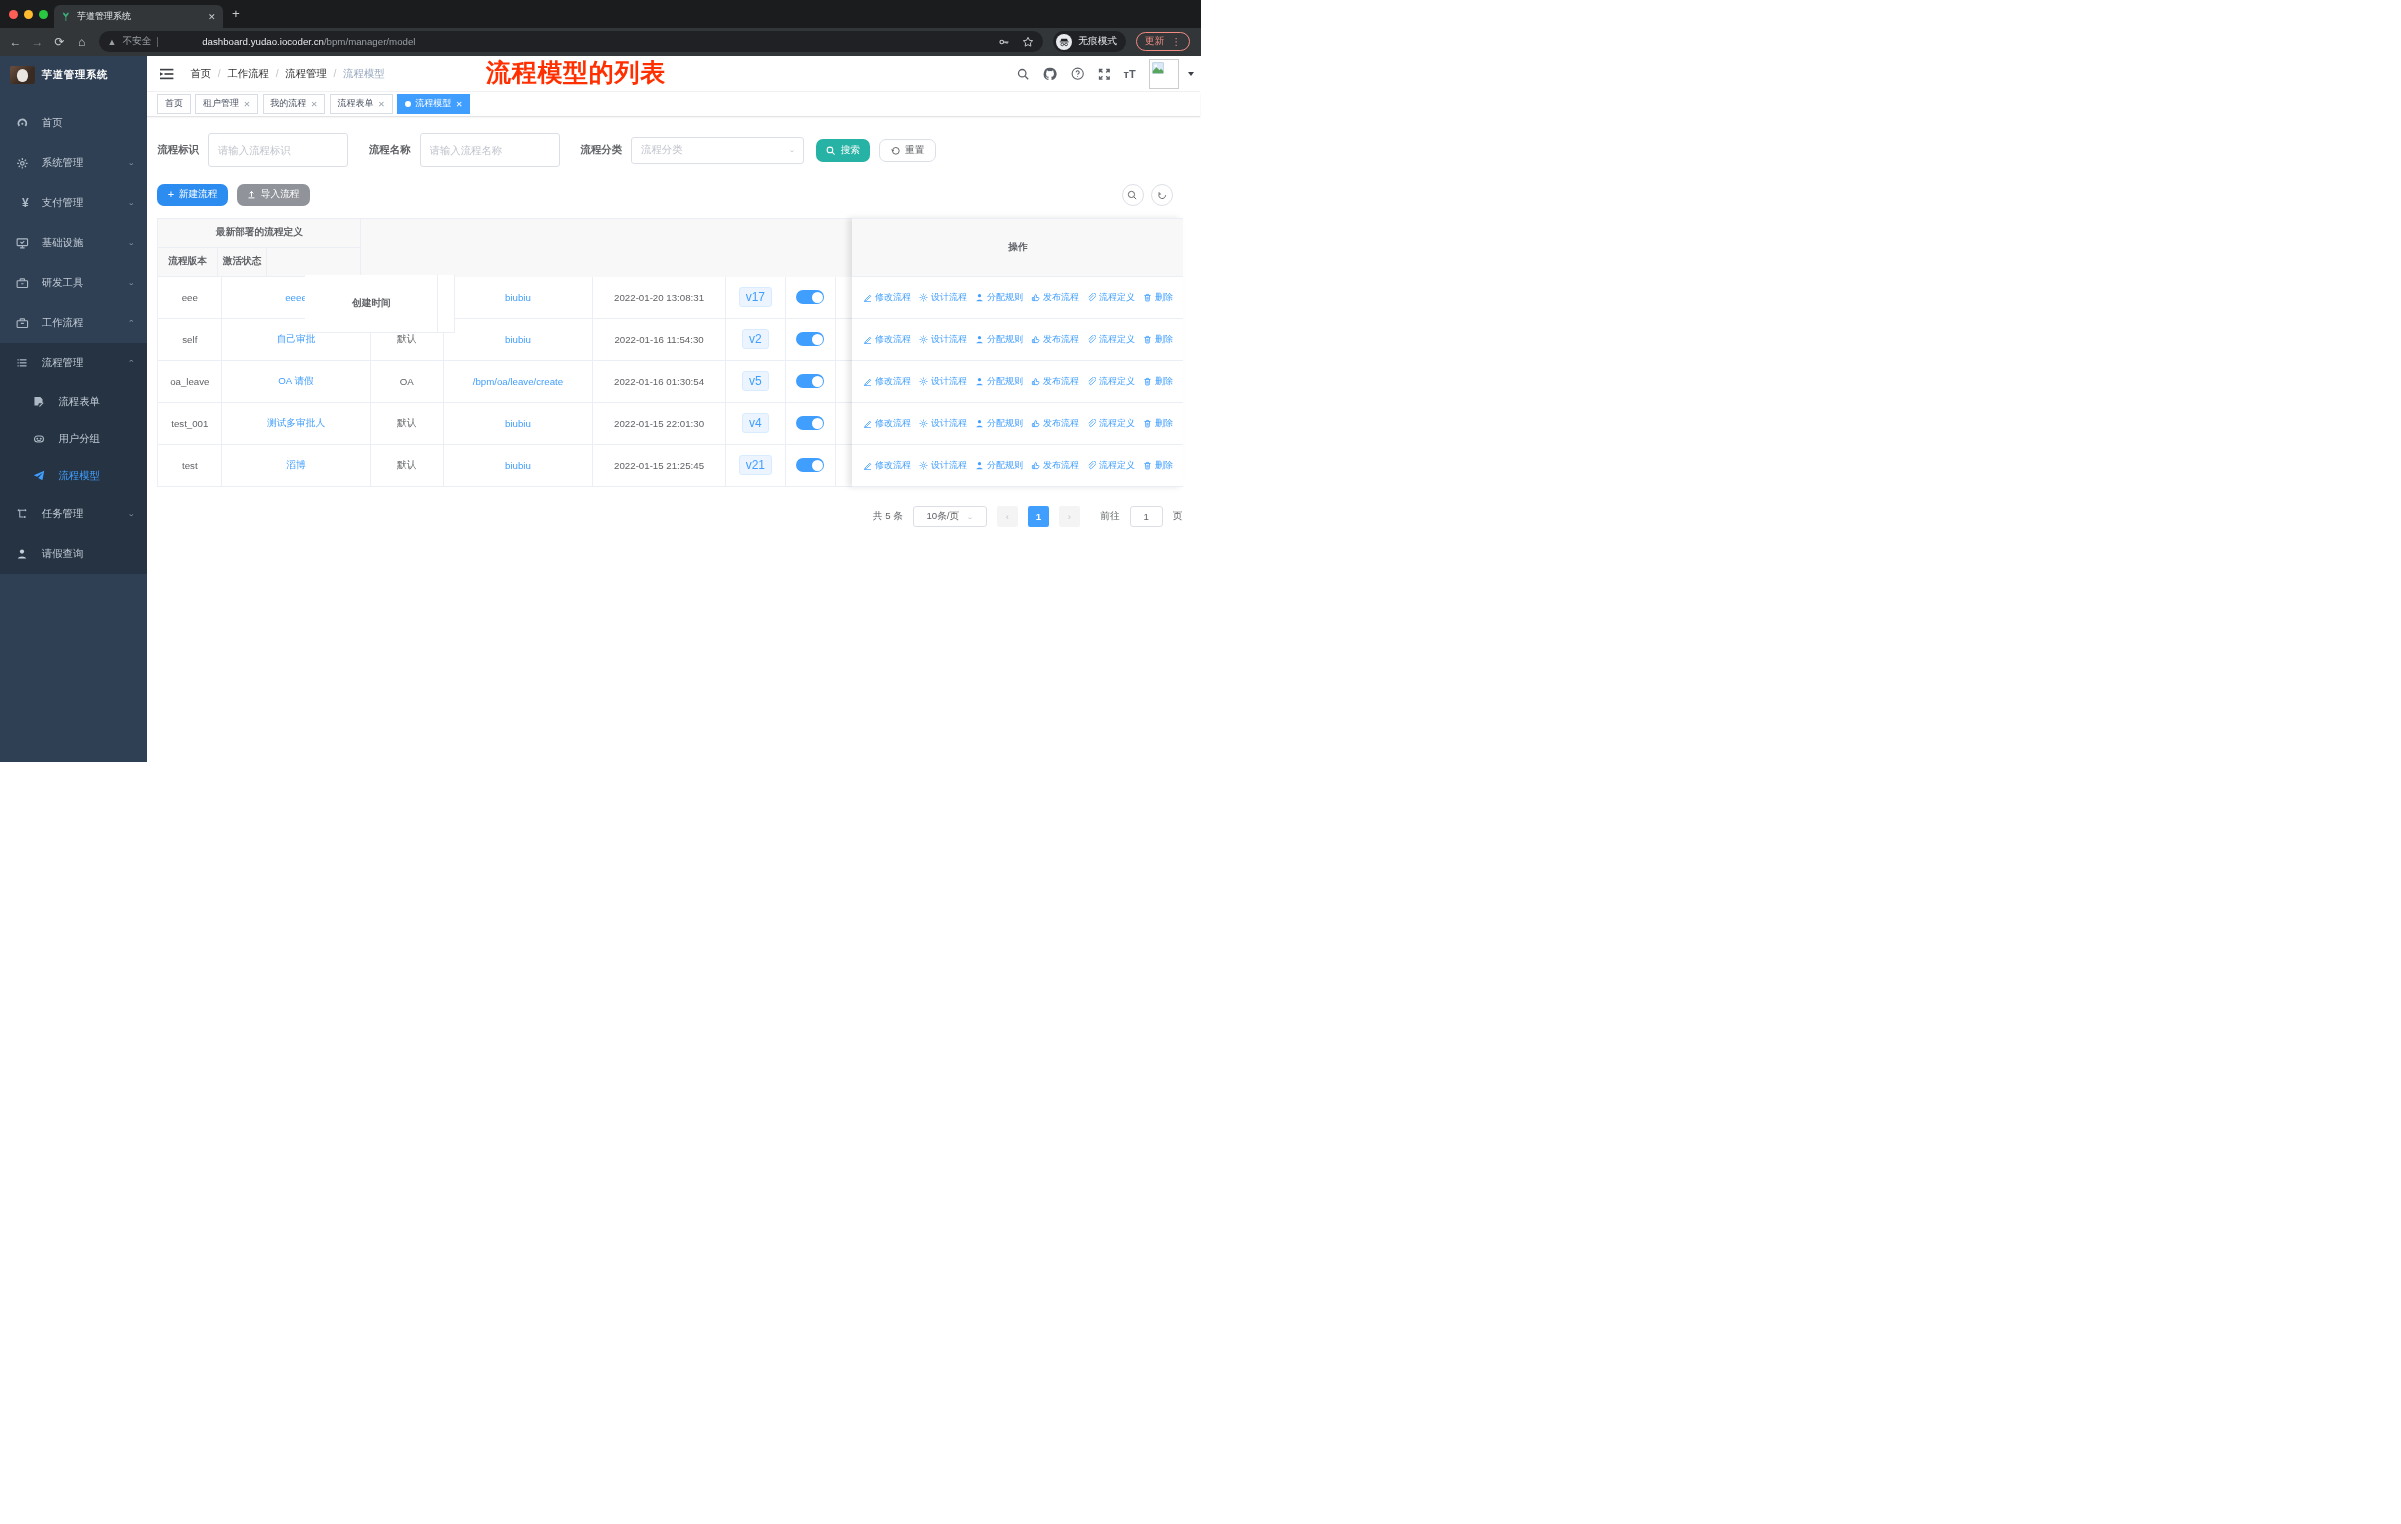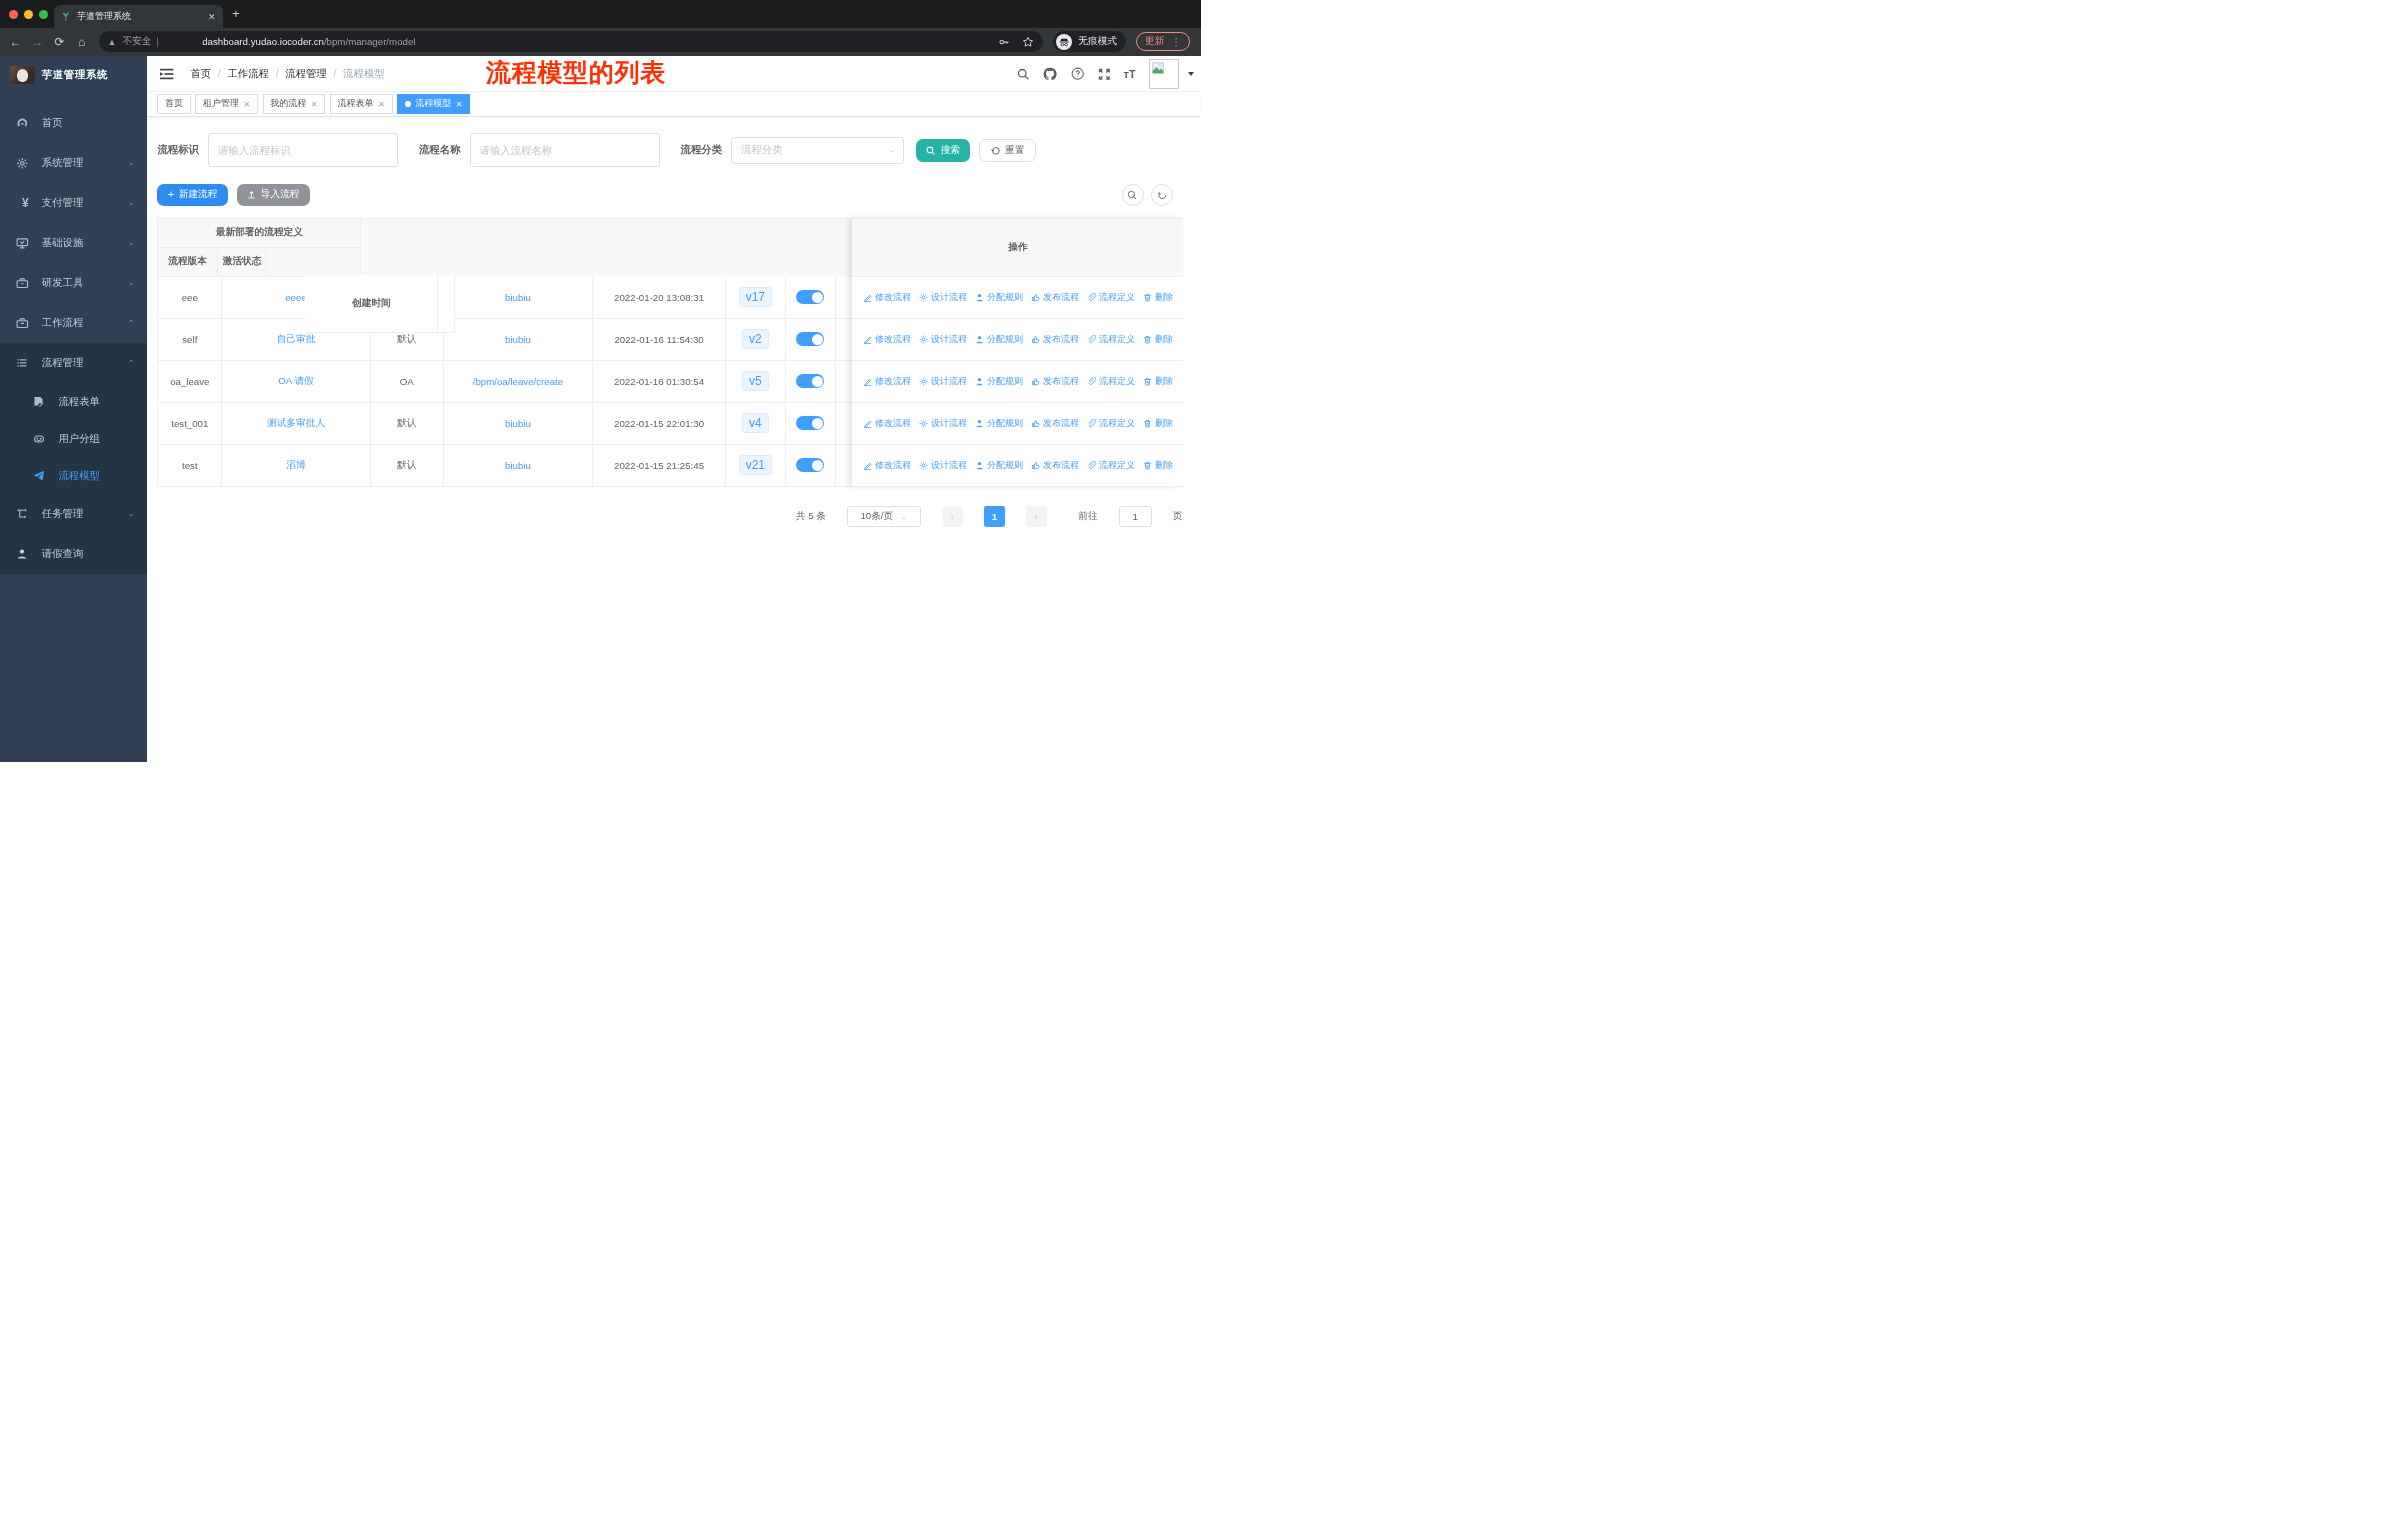--- a/index.html
+++ b/index.html
@@ -78,21 +78,21 @@
     display:flex; align-items:center; gap:4.5px; padding:0 6.7px; cursor:pointer; }
   .tag .x { color:#9aa2ad; font-size:8.2px; }
   .tag.active { background:#409eff; border-color:#409eff; color:#fff; }
   .tag.active .x { color:#fff; }
   .tag .dot { width:6px; height:6px; border-radius:50%; background:#fff; }
 
   
   .content { position:relative; padding:16.4px 0 0 10.4px; }
   .filters { display:flex; align-items:center; font-size:10.4px; }
   .f-label { font-weight:bold; color:#606266; margin-right:9px; white-space:nowrap; }
-  .f-input { width:190px; height:27px; border:0.7px solid #dcdfe6; border-radius:3px; padding:16px 9px;
+  .f-input { width:140px; height:27px; border:0.7px solid #dcdfe6; border-radius:3px; padding:16px 9px;
     font-size:10.4px; color:#606266; background:#fff; outline:none; margin-right:21px;
     font-family:"Liberation Sans","DejaVu Sans",sans-serif; }
   .f-input::placeholder { color:#c0c4cc; }
   .f-select { position:relative; width:173px; height:27px; border:0.7px solid #dcdfe6; border-radius:3px;
     display:flex; align-items:center; padding:0 9px; color:#c0c4cc; font-size:10.4px; margin-right:12px; background:#fff; }
   .f-select .sel-caret { position:absolute; right:7.4px; color:#c0c4cc; font-size:9px; transform:scaleY(.7); }
   .btn { height:22px; border-radius:7px; border:none; font-size:9.7px; display:inline-flex;
     align-items:center; gap:4.5px; padding:0 10.4px; cursor:pointer;
     font-family:Liberation Sans, sans-serif;justify-content:flex-end; }
   .btn-search { background:#26b2a4; color:#fff; height:23px; }
@@ -130,21 +130,21 @@
   .fixedcol { position:absolute; top:0; left:695px; width:331px; background:#fff;
     box-shadow:-3.7px 0 6px rgba(0,0,0,.10); border-top:0.7px solid #ebeef5; }
   .fixed-head { height:58px; background:#f8f8f9; border-bottom:0.7px solid #ebeef5; display:flex;
     align-items:center; justify-content:center; font-weight:bold; color:#606266; }
   .ops-row { height:42px; border-bottom:0.7px solid #ebeef5; display:flex; align-items:center;
     justify-content:center; gap:8px; white-space:nowrap; }
   .op { color:#409eff; font-size:9px; display:inline-flex; align-items:center; gap:3px; cursor:pointer; }
 
   
   .pager { margin-top:19.4px; width:1025px; display:flex; justify-content:flex-end; align-items:center;
-    gap:21px; font-size:9.7px; color:#606266; padding-right:0; }
+    gap:10px; font-size:9.7px; color:#606266; padding-right:0; }
   .psize { width:74px; height:21px; border:0.7px solid #dcdfe6; border-radius:3px; display:flex;
     align-items:center; justify-content:center; gap:7.4px; color:#606266; }
   .psize .sel-caret { color:#c0c4cc; font-size:8.2px; transform:scaleY(.7); }
   .pbtn { width:21px; height:21px; background:#f4f4f5; border-radius:2.2px; display:flex;
     align-items:center; justify-content:center; color:#c0c4cc; cursor:pointer; }
   .pnum { width:21px; height:21px; background:#409eff; color:#fff; border-radius:2.2px;
     display:flex; align-items:center; justify-content:center; font-weight:bold; cursor:pointer; }
   .goto-box { width:33px; height:21px; border:0.7px solid #dcdfe6; border-radius:3px; text-align:center;
     font-size:9.7px; color:#606266; outline:none; font-family:"Liberation Sans","DejaVu Sans",sans-serif; }
   svg { display:block; }

